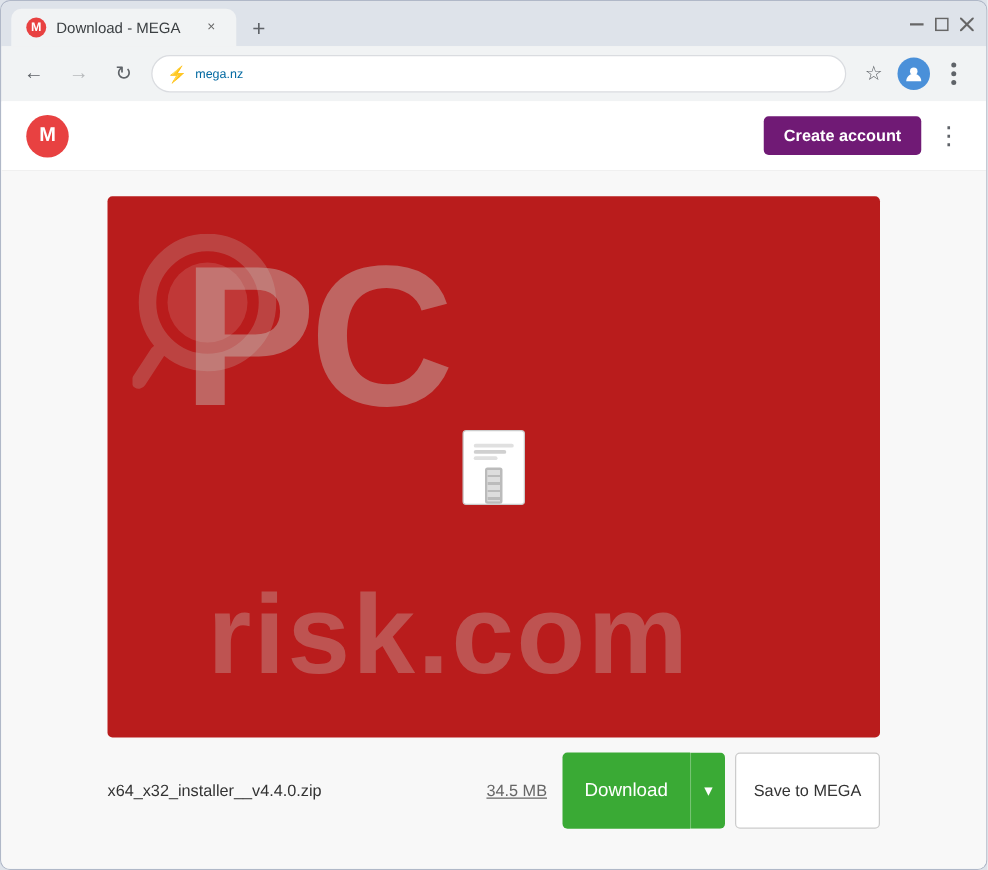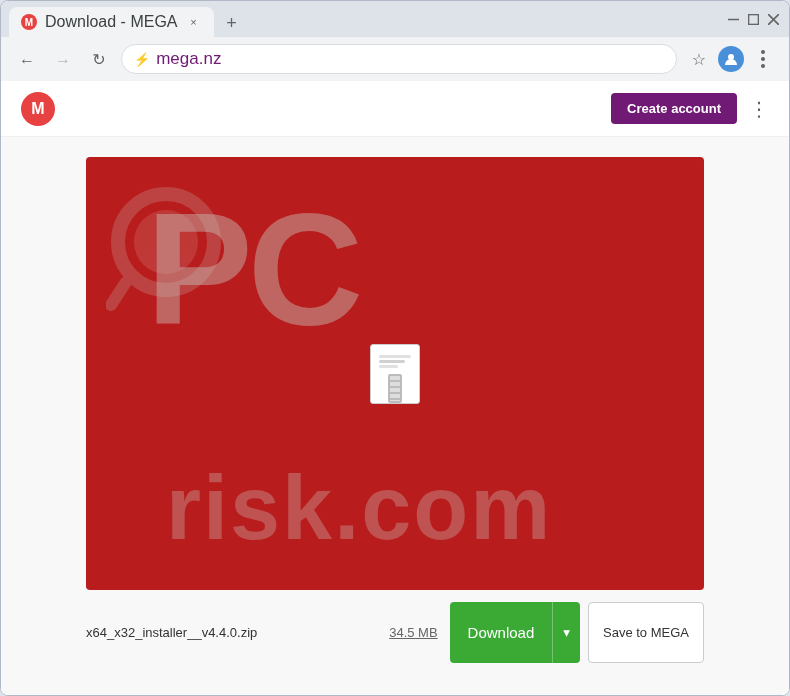--- a/index.html
+++ b/index.html
@@ -65,21 +65,21 @@
       flex-shrink: 0;
     }
 
     .tab-favicon-m {
       color: white;
       font-size: 10px;
       font-weight: bold;
     }
 
     .tab-title {
-      font-size: 16px;
+      font-size: 12px;
       color: #3c4043;
       flex: 1;
       white-space: nowrap;
       overflow: hidden;
       text-overflow: ellipsis;
     }
 
     .tab-close {
       width: 16px;
       height: 16px;
@@ -153,22 +153,22 @@
       background: #fff;
       border-radius: 15px;
       display: flex;
       align-items: center;
       padding: 0 12px;
       gap: 6px;
       border: 1px solid #dadce0;
     }
 
     .address-text {
-      font-size: 17px;
-      color: #701a75;
+      font-size: 10px;
+      color: #0369a1;
       flex: 1;
       white-space: nowrap;
       overflow: hidden;
       text-overflow: ellipsis;
     }
 
     .nav-icons-right {
       display: flex;
       align-items: center;
       gap: 4px;

